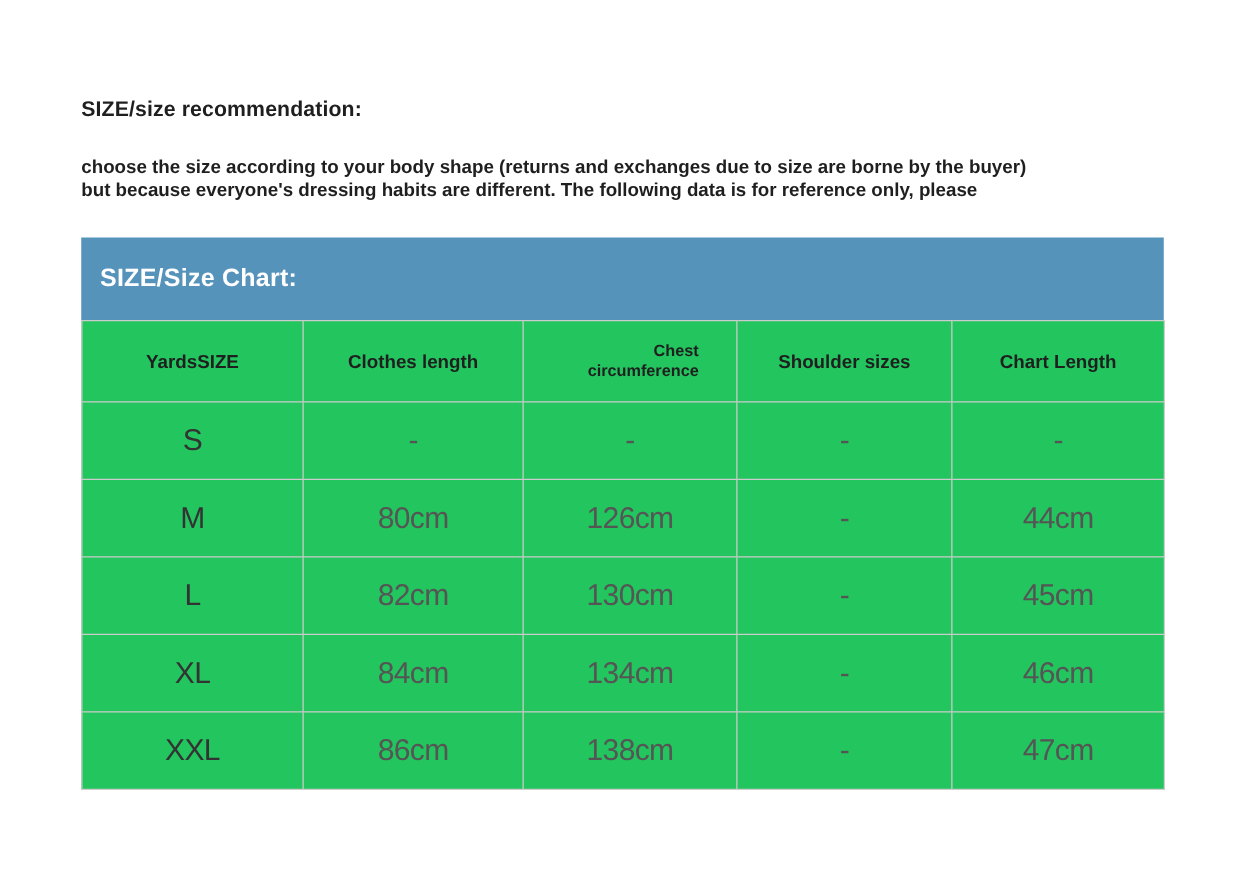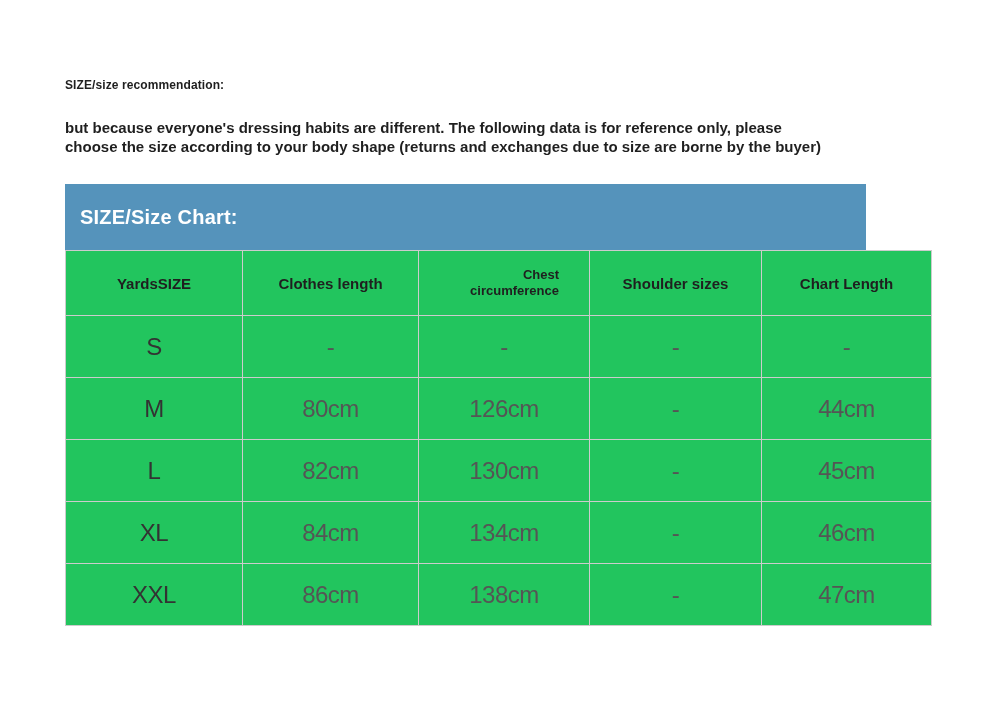--- a/index.html
+++ b/index.html
@@ -12,32 +12,32 @@
     height: 708px;
     font-family: "Liberation Sans", sans-serif;
     color: #1f1f1f;
     overflow: hidden;
   }
   .content {
     padding: 78px 0 0 65px;
   }
   .section-title {
     margin: 0 0 26px 0;
-    font-size: 12px;
+    font-size: 17px;
     font-weight: bold;
     letter-spacing: 0.1px;
   }
   .intro {
     margin: 0 0 28px 0;
     font-size: 15px;
     font-weight: bold;
     line-height: 19px;
   }
   .chart-title-bar {
-    width: 801px;
+    width: 866px;
     height: 66px;
     background: #5593bb;
     display: flex;
     align-items: center;
     box-sizing: border-box;
     padding-left: 15px;
   }
   .chart-title {
     color: #ffffff;
     font-size: 20px;
@@ -81,22 +81,22 @@
   }
 </style>
 </head>
 <body>
 
 <div class="content">
 
   <h2 class="section-title">SIZE/size recommendation:</h2>
 
   <div class="intro">
+    <div>choose the size according to your body shape (returns and exchanges due to size are borne by the buyer)</div>
     <div>but because everyone's dressing habits are different. The following data is for reference only, please</div>
-    <div>choose the size according to your body shape (returns and exchanges due to size are borne by the buyer)</div>
   </div>
 
   <div class="chart-title-bar">
     <span class="chart-title">SIZE/Size Chart:</span>
   </div>
 
   <table class="size-table">
     <colgroup>
       <col style="width:177px">
       <col style="width:176px">

